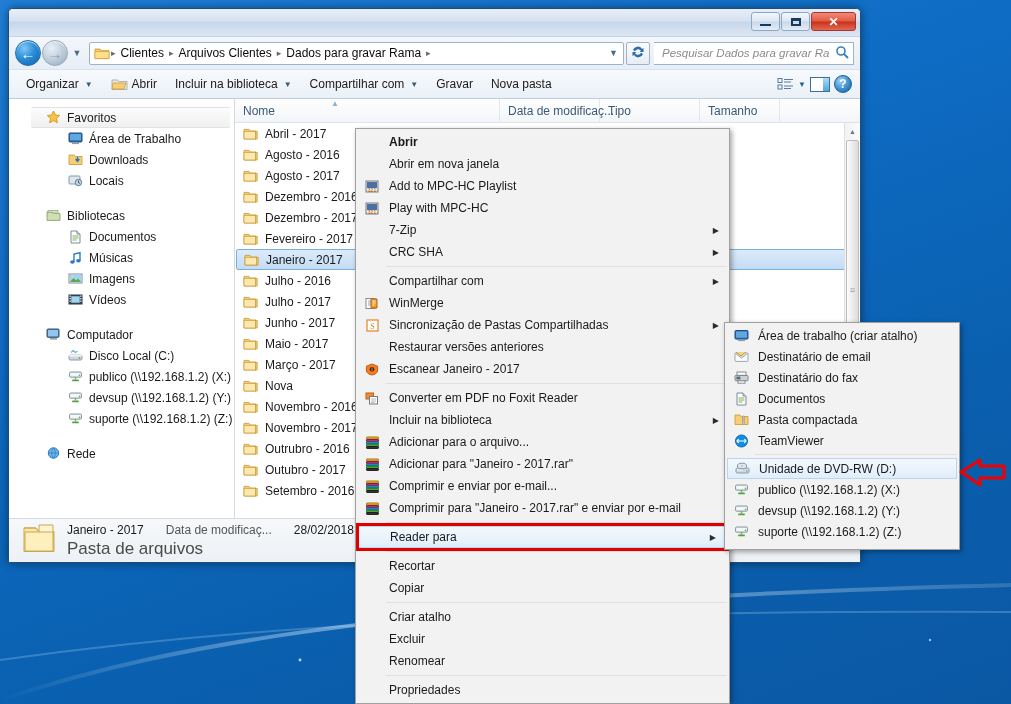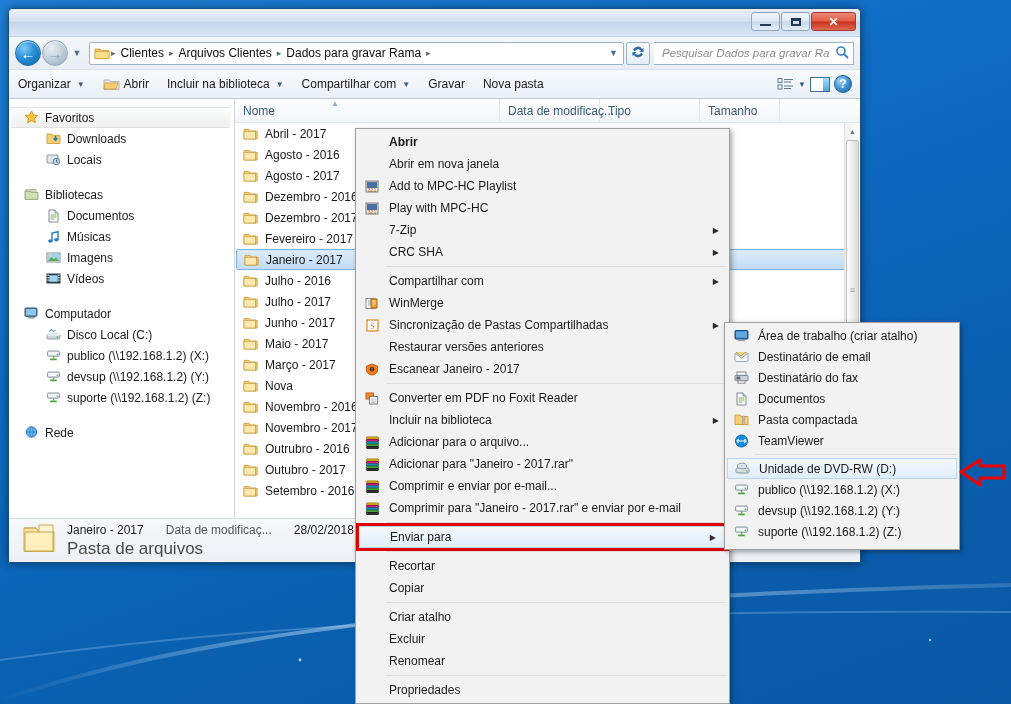--- a/index.html
+++ b/index.html
@@ -120,21 +120,21 @@
   .searchbox input::placeholder { color: #8b8b8b; font-style: italic; }
   .search-ico { width: 22px; text-align:center; color:#3a7fc1; font-size: 13px; }
 
   
   .commandbar {
     height: 30px;
     display: flex; align-items: center;
     background: linear-gradient(to bottom,#f7fafd 0%, #eaf0f7 100%);
     border-top: 1px solid #d8e1ec;
     border-bottom: 1px solid #bfcddc;
-    padding-left: 0;
+    padding-left: 8px;
     font-size: 12px; color: #1a1a1a;
   }
   .cmd { padding: 0 9px; height: 24px; display: flex; align-items: center; gap: 4px; white-space: nowrap;}
   .cmd .caret { font-size: 8px; color:#3e5a73; margin-left:2px;}
   .cmd-right { margin-left: auto; display:flex; align-items:center; padding-right: 8px; gap: 4px;}
   .helpbtn {
     width: 18px; height: 18px; border-radius: 50%;
     background: radial-gradient(circle at 35% 30%, #9fd2f5 0%, #3a8fd0 55%, #1b5e96 100%);
     color:#fff; font-weight:bold; font-size:12px;
     display:flex; align-items:center; justify-content:center;
@@ -146,20 +146,21 @@
 
   
   .explorer-body { display: flex; height: 419px; background:#fff; }
   .navpane {
     width: 226px;
     background: #fff;
     border-right: 1px solid #d9d9d9;
     padding-top: 8px;
     overflow: hidden;
     position: relative;
+    padding-left: 22px;
   }
   .navpane::before{
     content:''; position:absolute; left:0; top:0; bottom:0; width:2px;
     background:#fff;
   }
   .nav-item {
     height: 21px; display: flex; align-items: center;
     padding-left: 18px; font-size: 12px; color: #1a1a1a;
     white-space: nowrap;
   }
@@ -411,20 +412,30 @@
 
     <div class="navpane">
 
       <div class="nav-item root selected-soft">
         <span class="nav-ico">
           <svg width="15" height="15" viewBox="0 0 15 15">
               <path d="M7.5 1 l1.9 4 4.3.5-3.2 3 .9 4.3-3.9-2.2-3.9 2.2.9-4.3L1.3 5.5 5.6 5z" fill="#fdc33c" stroke="#c98f16" stroke-width=".8"></path>
             </svg>
         </span>
         <span>Favoritos</span>
+      </div>
+      <div class="nav-item child">
+        <span class="nav-ico">
+          <svg width="15" height="13" viewBox="0 0 15 13">
+              <rect x="1" y="1" width="13" height="9" rx="1" fill="#2e6fae" stroke="#1c4b7c"></rect>
+              <rect x="2" y="2" width="11" height="6.3" fill="#5fa8e0"></rect>
+              <rect x="4" y="10.5" width="7" height="1.6" fill="#8f9ba6"></rect>
+            </svg>
+        </span>
+        <span>Área de Trabalho</span>
       </div>
       <div class="nav-item child">
         <span class="nav-ico">
           <svg width="15" height="13" viewBox="0 0 15 13">
               <path d="M1 2 h5 l1.2 1.5 H14 v8 H1z" fill="#f7cf72" stroke="#c9972f" stroke-width=".8"></path>
               <path d="M9.5 4.5 v3 M8 6.5 l1.5 1.8 1.5-1.8" stroke="#2a78c4" stroke-width="1.6" fill="none" stroke-linecap="round"></path>
             </svg>
         </span>
         <span>Downloads</span>
       </div>
@@ -940,21 +951,21 @@
           <rect x="1.5" y="5.8" width="12" height="2.2" rx=".6" fill="#1a9fd4" stroke="#0c617f"></rect>
           <rect x="1.5" y="8.2" width="12" height="2.2" rx=".6" fill="#4fb03a" stroke="#2a6b1c"></rect>
           <rect x="1.5" y="10.6" width="12" height="1.8" rx=".6" fill="#3a3a3a" stroke="#1a1a1a"></rect>
         </svg>
       </span>
       <span class="mi-label">Comprimir para "Janeiro - 2017.rar" e enviar por e-mail</span>
     </div>
     <div class="msep"></div>
     <div class="mi highlight">
       <span class="mi-ico"></span>
-      <span class="mi-label">Enviar para</span>
+      <span class="mi-label">Reader para</span>
       <span class="mi-arrow">▶</span>
       <span class="redbox"></span>
     </div>
     <div class="msep"></div>
     <div class="mi">
       <span class="mi-ico"></span>
       <span class="mi-label">Recortar</span>
     </div>
     <div class="mi">
       <span class="mi-ico"></span>

